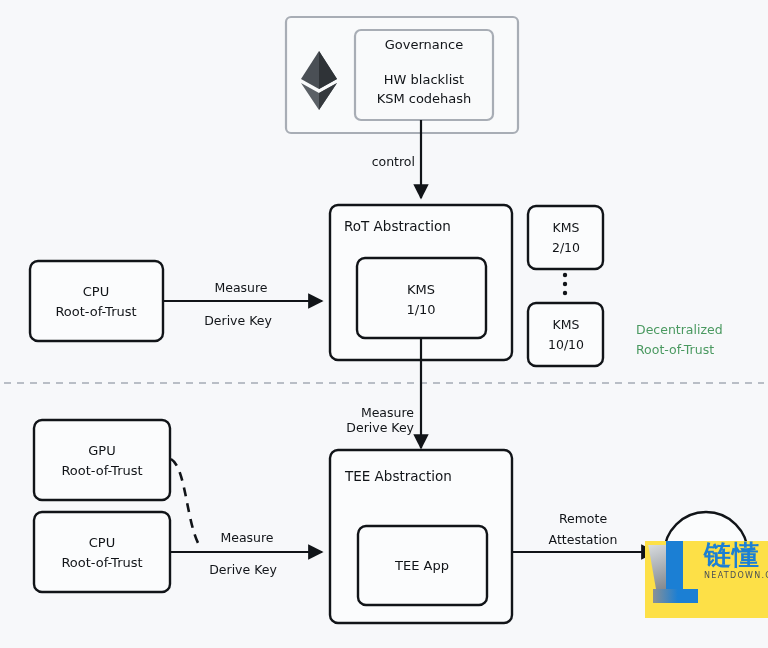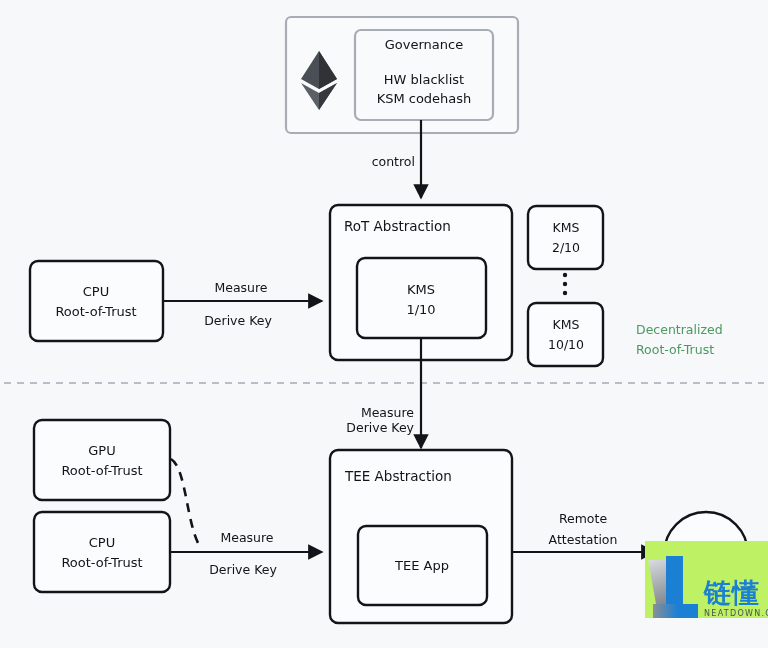--- a/index.html
+++ b/index.html
@@ -66,22 +66,22 @@
   .conn{stroke:#111418;stroke-width:2.2;fill:none;}
   .conn-dashed{stroke:#111418;stroke-width:2.6;fill:none;stroke-dasharray:9 7;stroke-linecap:butt;}
   .divider{stroke:#b9bec6;stroke-width:1.8;fill:none;stroke-dasharray:7 6;}
   .dot{fill:#111418;}
 
   
   #watermark{
     position:absolute;
     left:645px;top:541px;
     width:123px;height:77px;
-    background:#bef264;
-    display:flex;align-items:flex-end;
+    background:#fde047;
+    display:flex;align-items:flex-start;
     overflow:hidden;
   }
   #wm-mark{
     position:relative;
     width:52px;height:62px;
     margin-left:3px;
     flex:0 0 auto;
   }
   #wm-mark .wm-grad{
     position:absolute;left:5px;top:4px;

